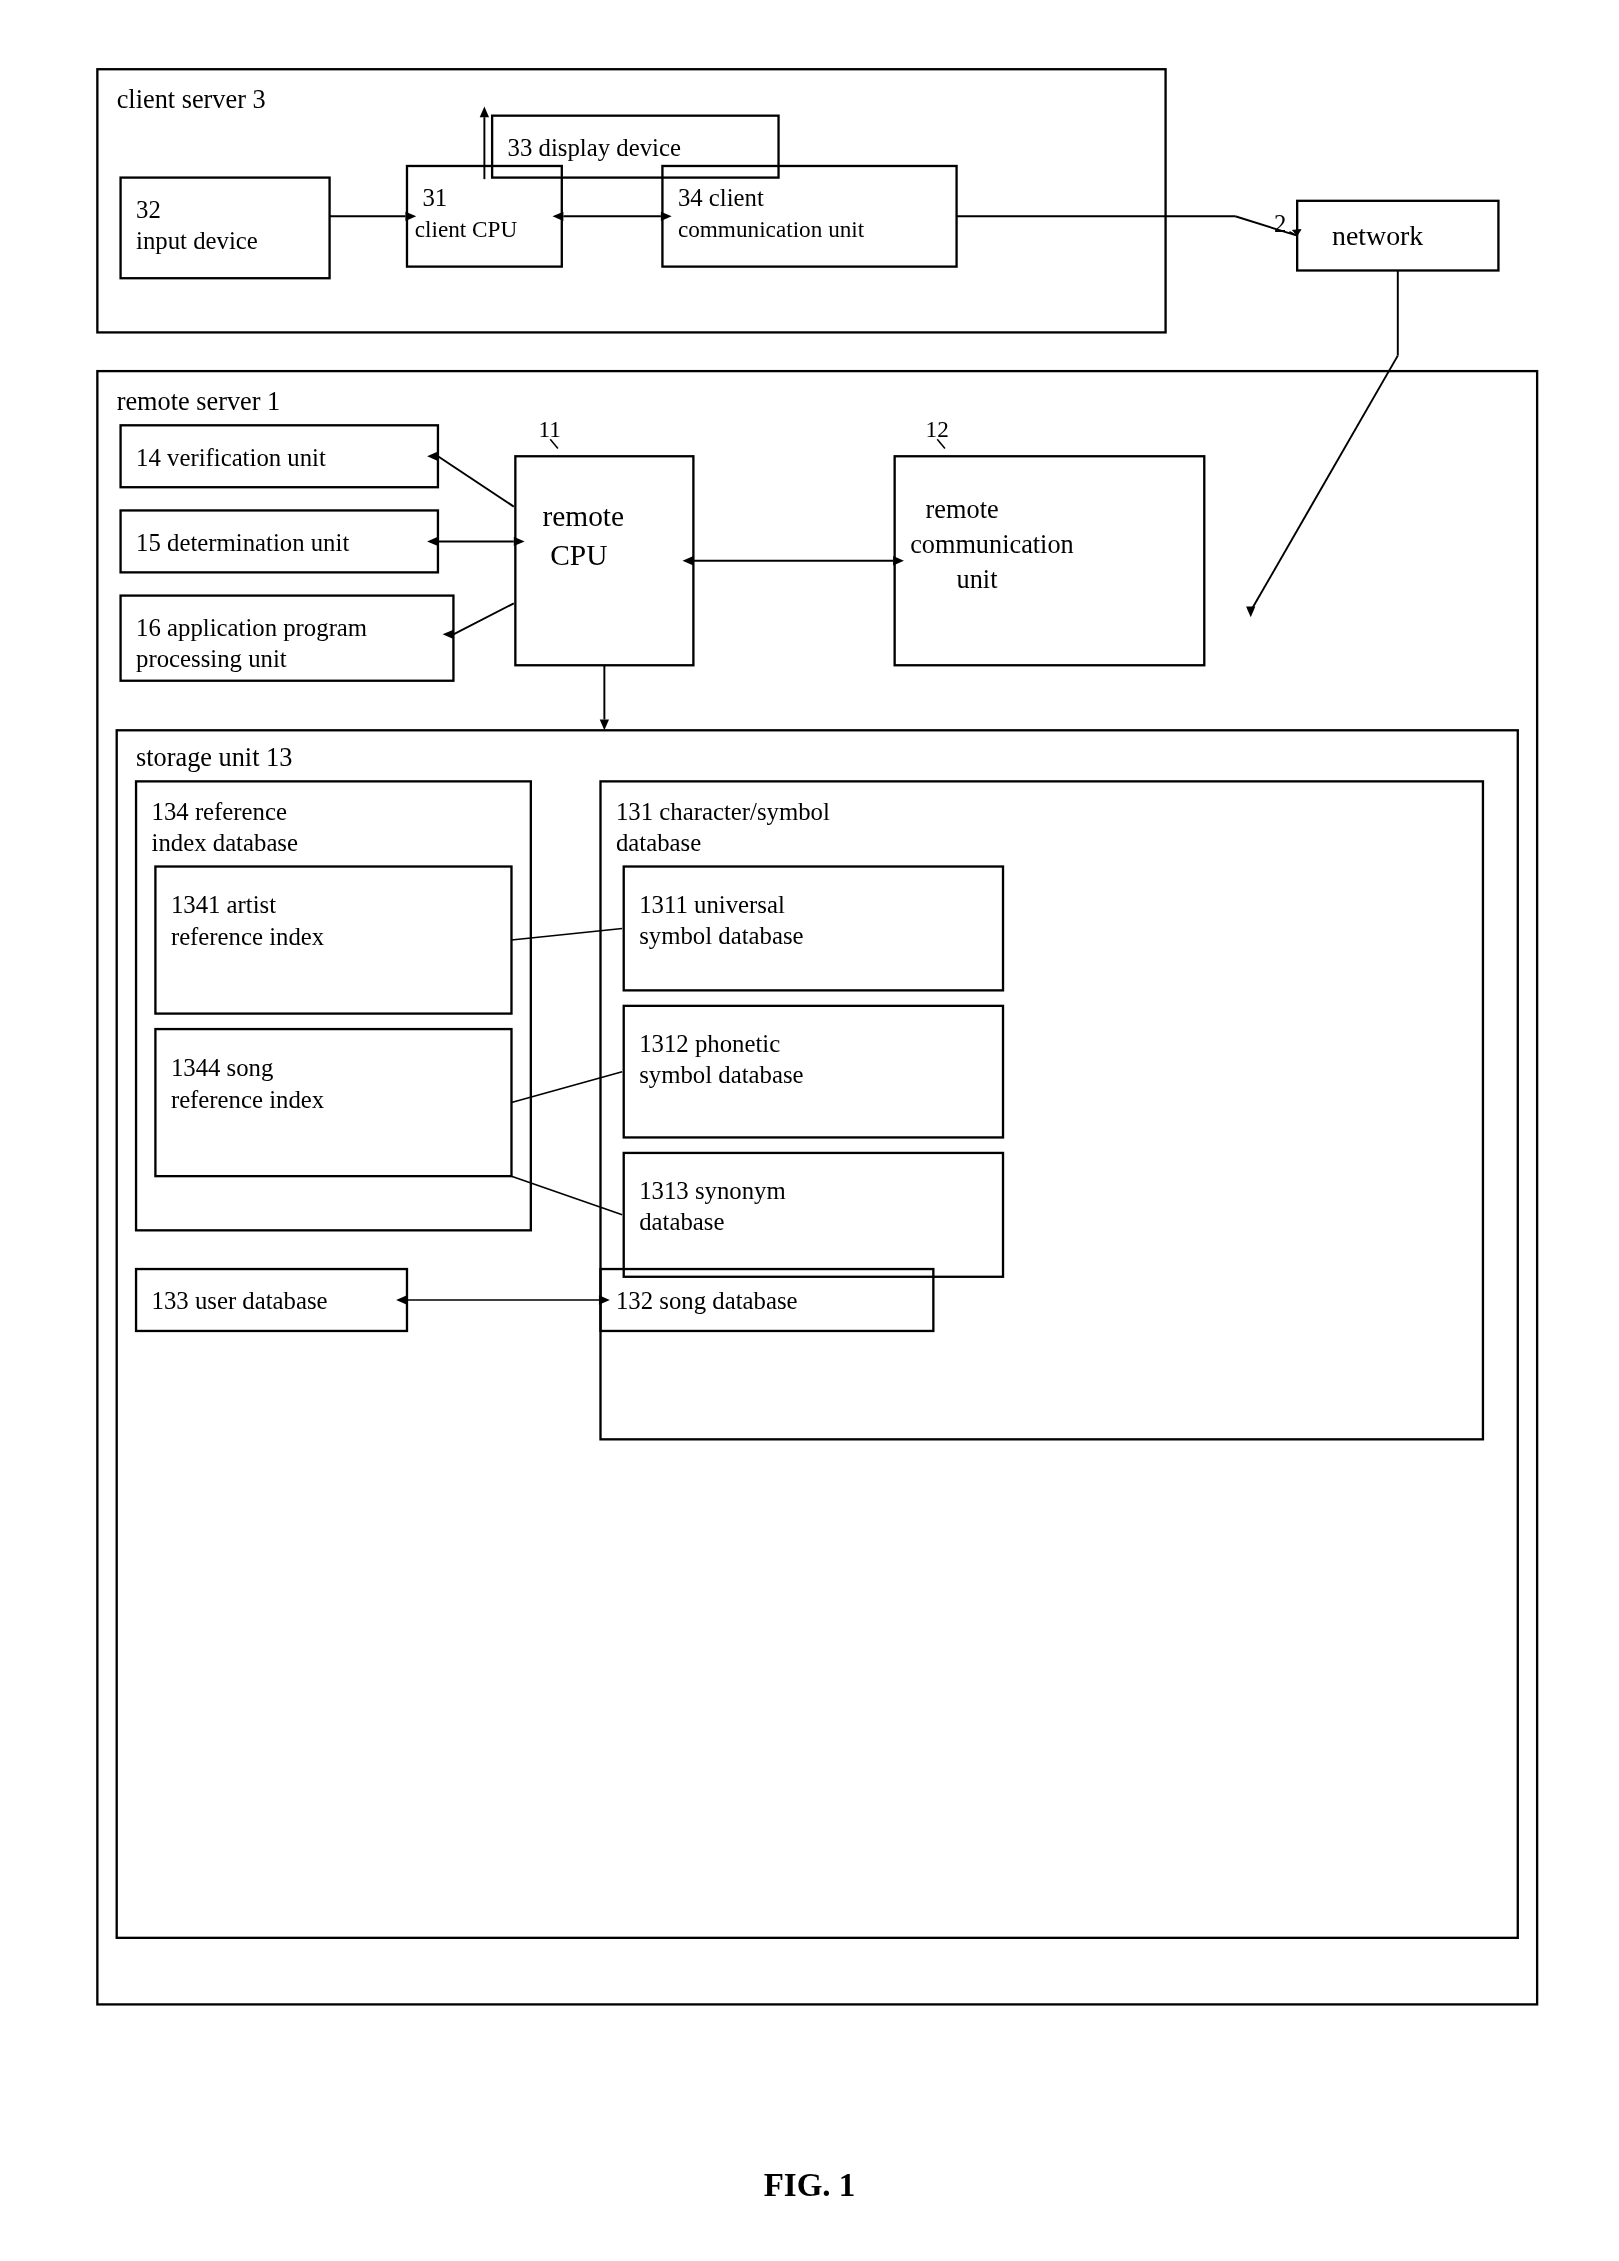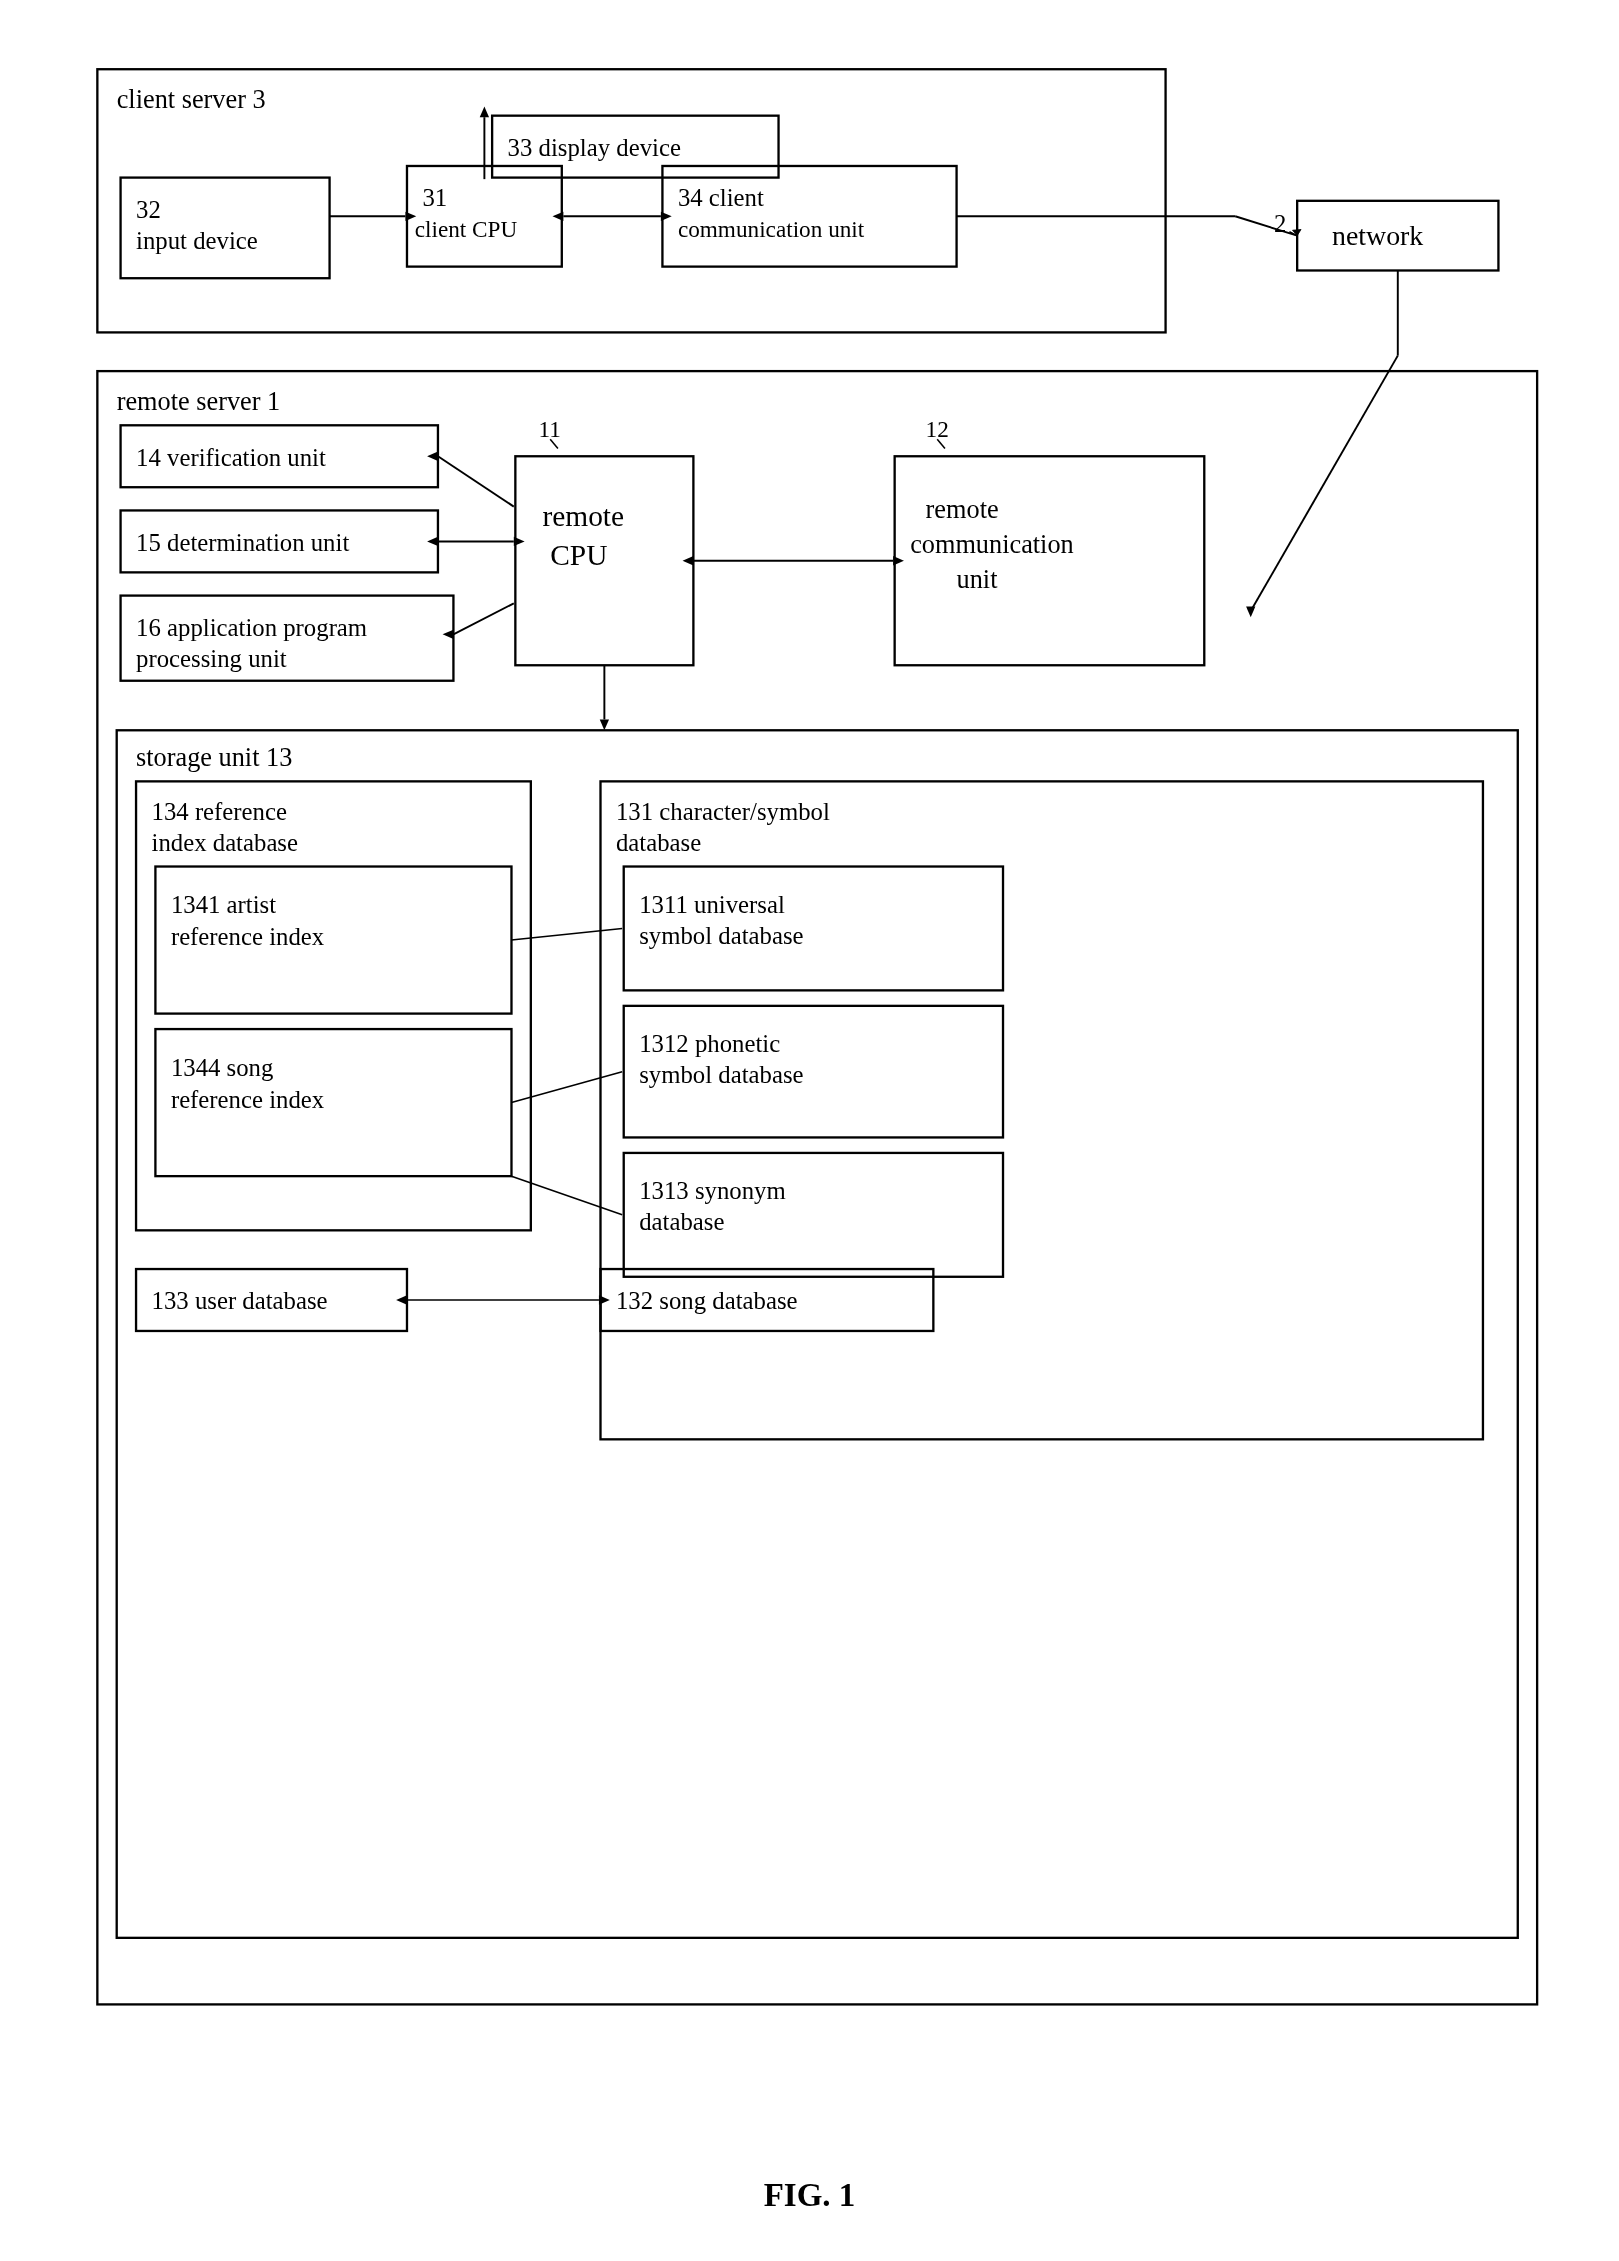--- a/index.html
+++ b/index.html
@@ -161,16 +161,16 @@
 
     <rect x="680" y="1580" width="430" height="80" fill="none" stroke="#000" stroke-width="3"></rect>
     <text x="700" y="1632" font-size="32">132 song database</text>
 
     <line x1="430" y1="1620" x2="678" y2="1620" stroke="#000" stroke-width="2"></line>
     <polygon points="430,1614 416,1620 430,1626" fill="#000"></polygon>
     <polygon points="678,1614 692,1620 678,1626" fill="#000"></polygon>
 
   </svg>
 
-  <div style="text-align:center; font-size:33px; font-weight:bold; margin-top:41px; font-family:'Times New Roman',Times,serif;">FIG. 1</div>
+  <div style="text-align:center; font-size:33px; font-weight:bold; margin-top:31px; font-family:'Times New Roman',Times,serif;">FIG. 1</div>
 
 </div>
 
 
 </body></html>

